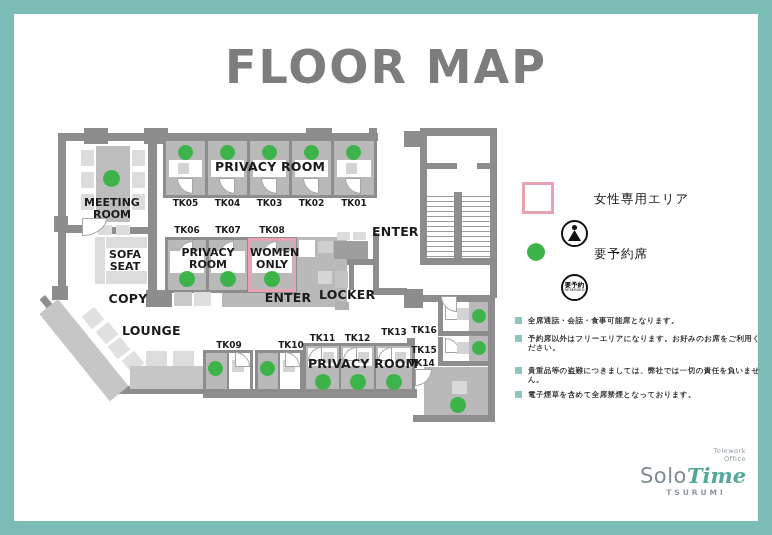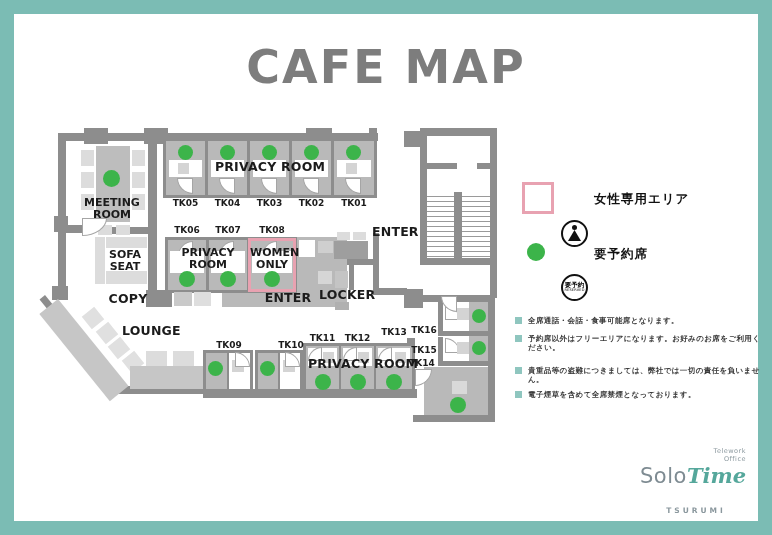--- a/index.html
+++ b/index.html
@@ -23,41 +23,41 @@
   .stairs{position:absolute;background:repeating-linear-gradient(to bottom,#ffffff 0 4px,#9a9a9a 4px 5px);}
   
   .leg-circle{position:absolute;width:27px;height:27px;border:2.5px solid #111;border-radius:50%;
               background:#fff;box-sizing:border-box;margin-top:36px;}
   .w-head{position:absolute;left:50%;top:3px;width:5px;height:5px;margin-left:-2.5px;border-radius:50%;background:#111;}
   .w-body{position:absolute;left:50%;top:8px;width:13px;height:11px;margin-left:-6.5px;
           background:#111;clip-path:polygon(50% 0,100% 100%,0 100%);}
   .leg-reserve{display:flex;flex-direction:column;align-items:center;justify-content:center;height:100%;}
   .leg-reserve .jp{font-size:6.5px;font-weight:bold;line-height:1;}
   .leg-reserve .en{font-size:3.5px;line-height:1.4;letter-spacing:.2px;}
-  .leg-lbl{position:absolute;font-size:12.5px;color:#111;font-weight:700;letter-spacing:1px;white-space:nowrap;}
+  .leg-lbl{position:absolute;font-size:12.5px;color:#111;font-weight:400;letter-spacing:1px;white-space:nowrap;}
   .pink-box{position:absolute;border:3px solid #e8a2b1;box-sizing:border-box;background:transparent;}
   
   .note{position:absolute;left:515px;display:flex;align-items:flex-start;width:252px;}
   .note .bullet{flex:0 0 7px;width:7px;height:7px;background:#8fc6bf;margin:1px 6px 0 0;}
   .note .txt{font-size:7.5px;font-weight:bold;color:#3a3a3a;letter-spacing:.4px;line-height:1.2;}
   
   #brand{position:absolute;left:640px;top:447px;width:112px;color:#8b989e;}
   #brand .tag{text-align:right;font-size:6.5px;line-height:1.3;letter-spacing:.5px;padding-right:6px;}
   #brand .name{line-height:1;margin-top:1px;}
   #brand .solo{font-size:21px;color:#7e8b92;letter-spacing:.5px;}
   #brand .time{font-size:21px;font-style:italic;font-weight:bold;color:#55a79b;
                font-family:"DejaVu Serif","Liberation Serif",serif;}
-  #brand .loc{text-align:center;font-size:7.5px;letter-spacing:3px;margin-top:19px;font-weight:bold;}
+  #brand .loc{text-align:center;font-size:7.5px;letter-spacing:3px;margin-top:1px;font-weight:bold;}
 </style>
 </head>
 <body>
 
 <div id="frame">
 
-  <div id="title">CAFE MAP</div>
+  <div id="title">FLOOR MAP</div>
 
   <div>
 
     <div class="wall" style="left:58px;top:133px;width:320px;height:8px"></div>
     <div class="wall" style="left:84px;top:128px;width:24px;height:16px"></div>
     <div class="wall" style="left:144px;top:128px;width:24px;height:16px"></div>
     <div class="wall" style="left:306px;top:128px;width:26px;height:16px"></div>
     <div class="wall" style="left:58px;top:133px;width:8px;height:92px"></div>
     <div class="wall" style="left:58px;top:225px;width:24px;height:8px"></div>
     <div class="wall" style="left:58px;top:225px;width:8px;height:72px"></div>

